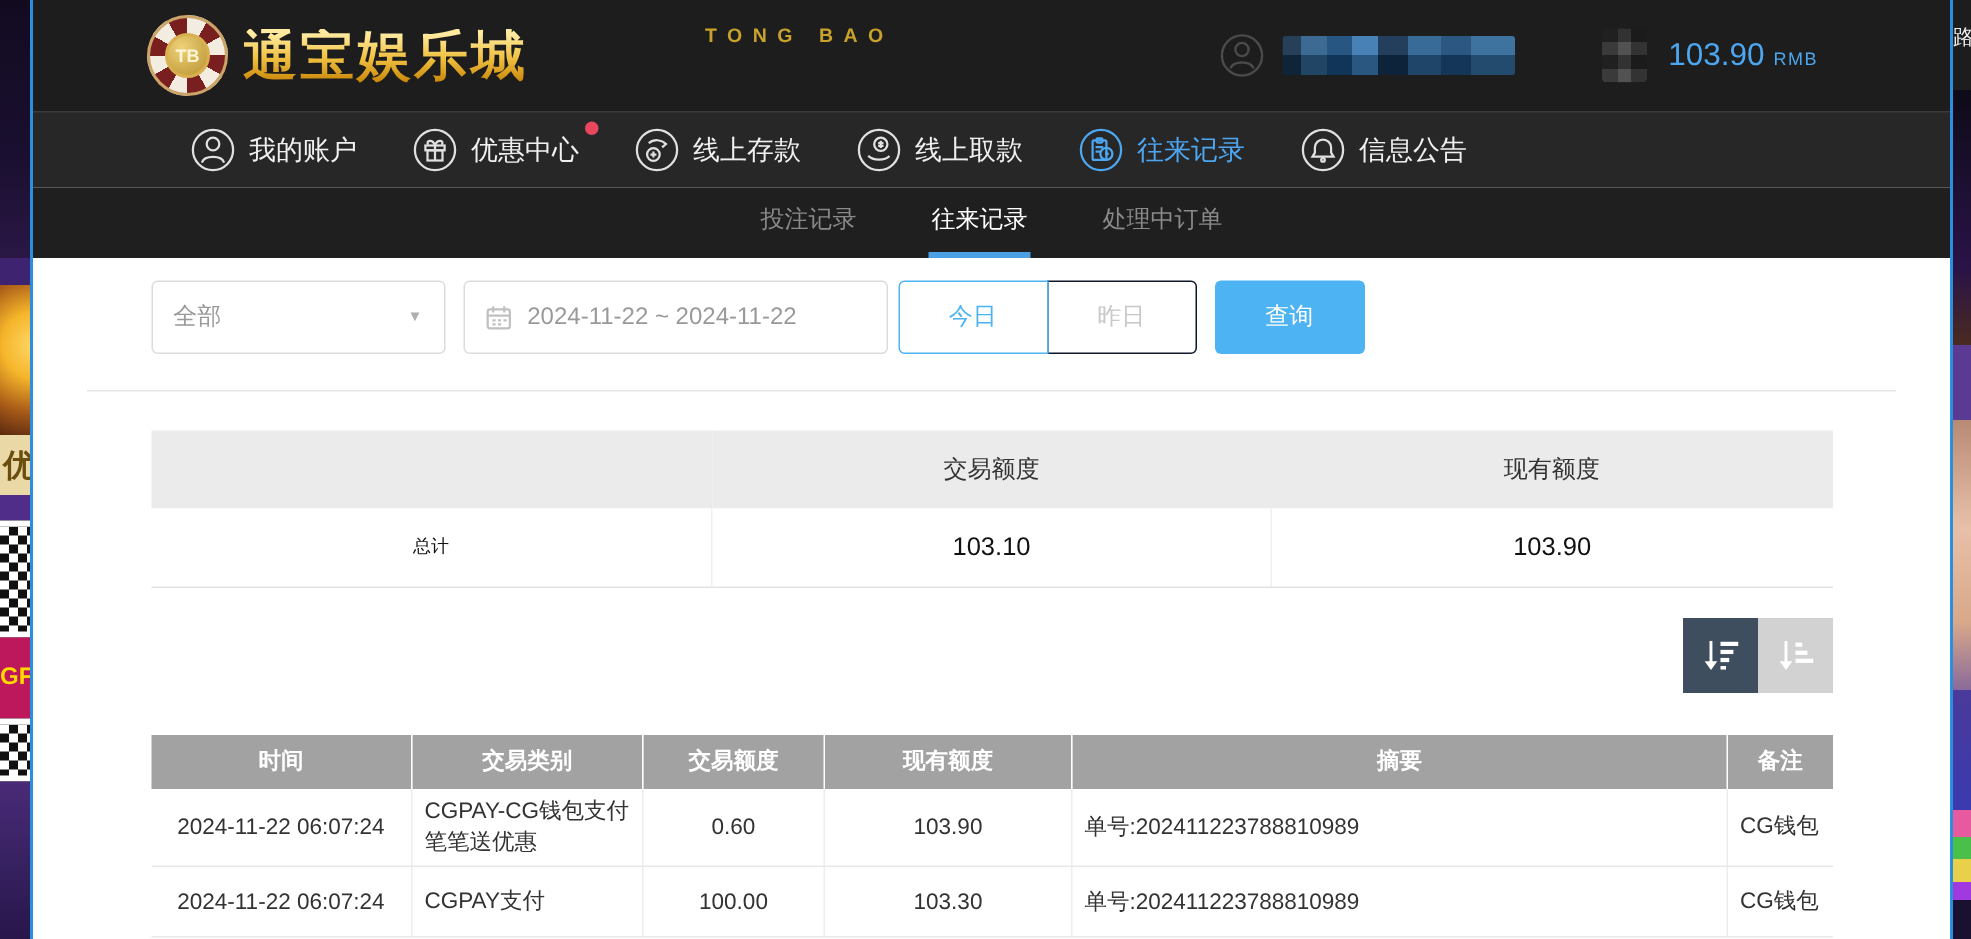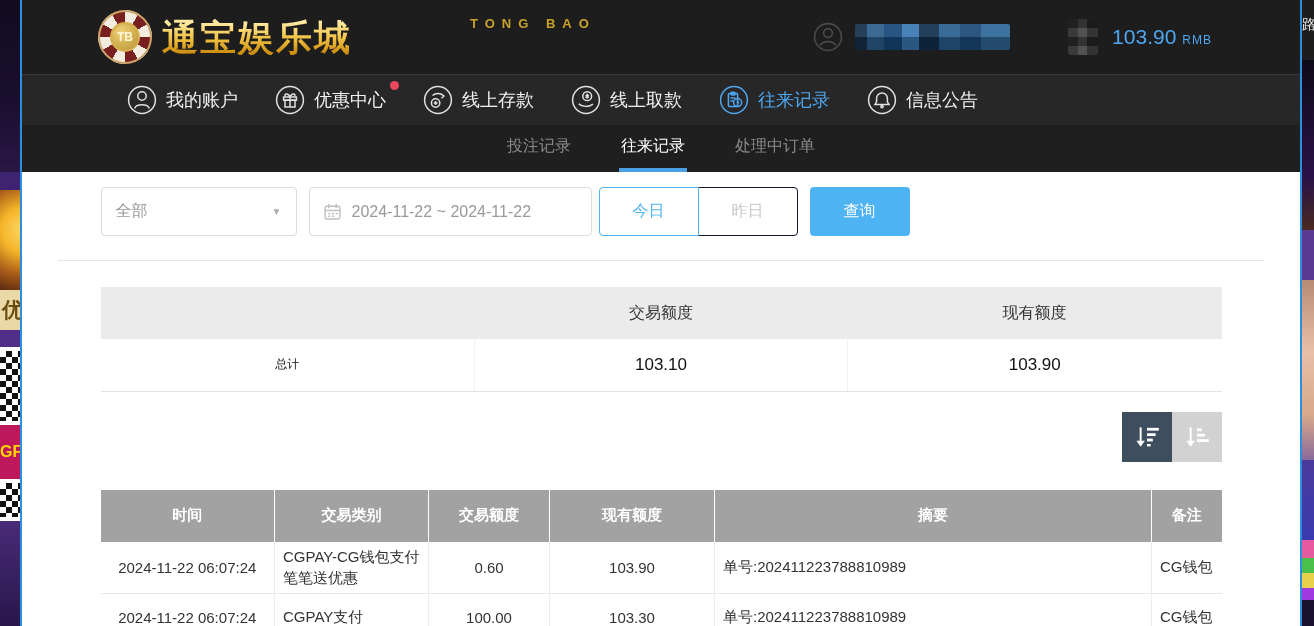--- a/index.html
+++ b/index.html
@@ -114,21 +114,21 @@
   .summary-label { font-size:12px; }
   .summary-val { font-size:17px; }
 
   .sort-row { display:flex; justify-content:flex-end; margin-top:20px; }
   .sort-btn { width:50px; height:50px; display:flex; align-items:center; justify-content:center;
     cursor:pointer; border:none; }
   .sort-desc { background:#3e4e5e; }
   .sort-asc { background:#d2d2d2; }
 
   .records-table { width:1121px; margin-top:28px; }
-  .records-table th { background:#a2a2a2; color:#fff; height:52px; font-size:15px; font-weight:bold;
+  .records-table th { background:#a2a2a2; color:#fff; height:36px; font-size:15px; font-weight:bold;
     text-align:center; border-right:1px solid #fff; }
   .records-table th:last-child { border-right:none; }
   .records-table td { height:47px; font-size:15px; color:#333; background:#fff;
     border-bottom:1px solid #e8e8e8; border-right:1px solid #ededed; padding:4px 8px; }
   .records-table td:last-child { border-right:none; }
   .td-time { text-align:center; }
   .td-type { text-align:left; line-height:1.45; }
   .td-num  { text-align:center; padding-right:18px; }
   .td-summary { text-align:left; padding-left:10px; }
   .td-note { text-align:left; line-height:1.45; }

